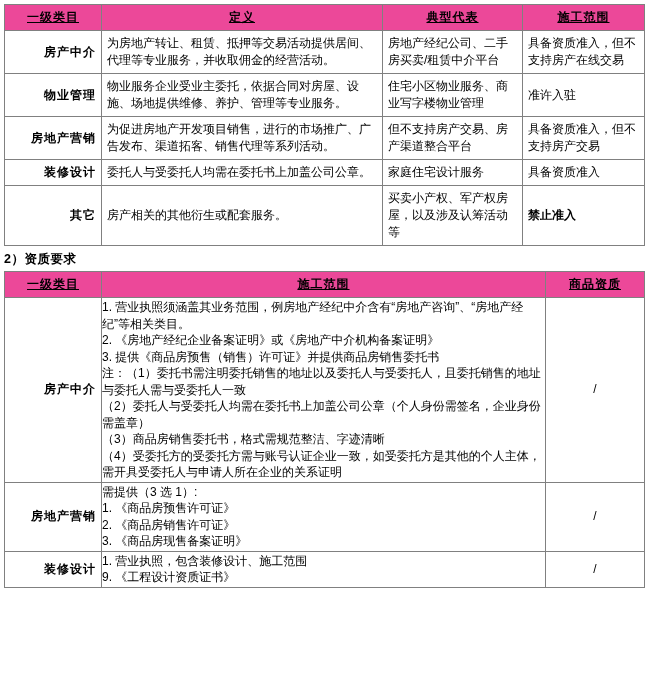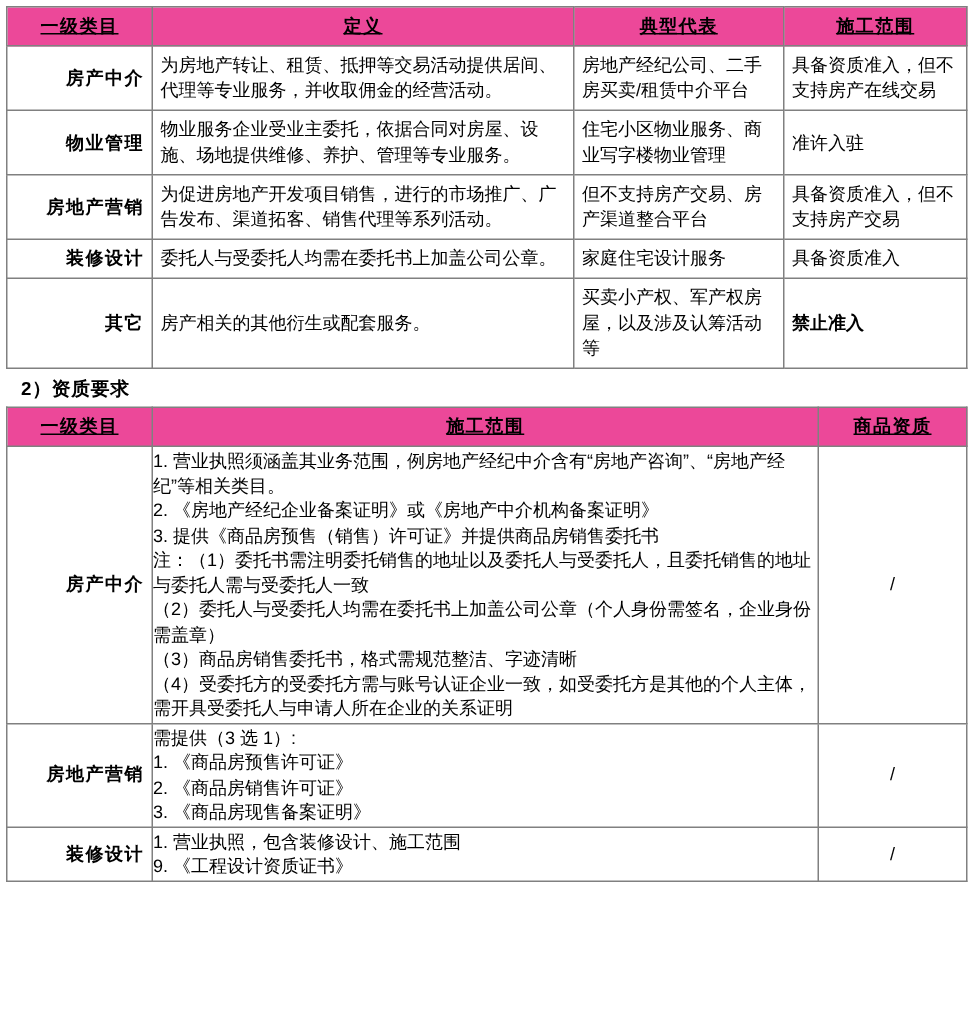--- a/index.html
+++ b/index.html
@@ -56,21 +56,21 @@
   .t1 col.c3 { width: 140px; }
   .t1 col.c4 { width: 122px; }
 
   .t2 col.d1 { width: 97px; }
   .t2 col.d2 { width: 444px; }
   .t2 col.d3 { width: 99px; }
 
   .section-title {
     font-weight: bold;
     font-size: 12.5px;
-    margin: 5px 0 3px 10px;
+    margin: 5px 0 3px 0;
     letter-spacing: 0.5px;
   }
   .cellbody {
     padding: 1px 0;
   }
   .cellbody div {
     margin: 0;
   }
   .tight {
     line-height: 16.5px;

